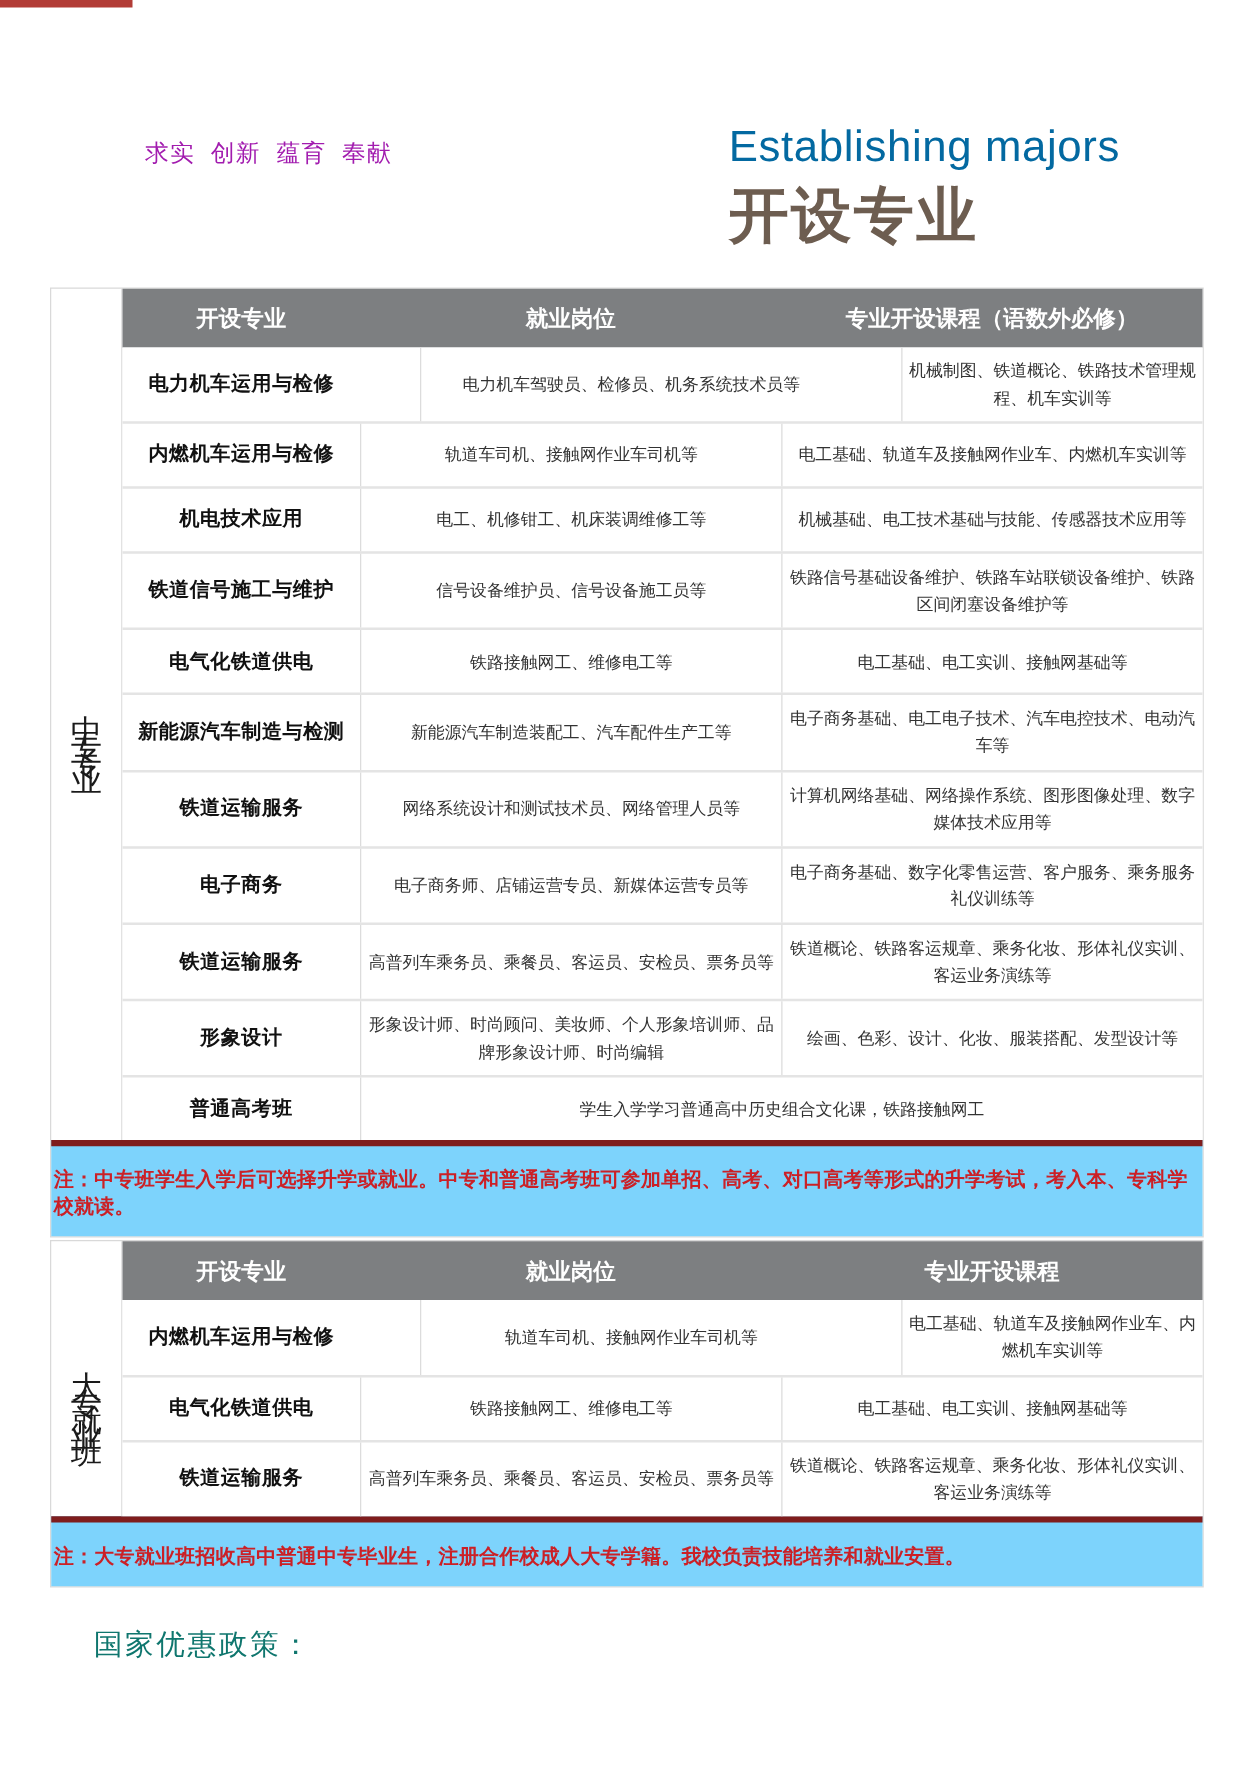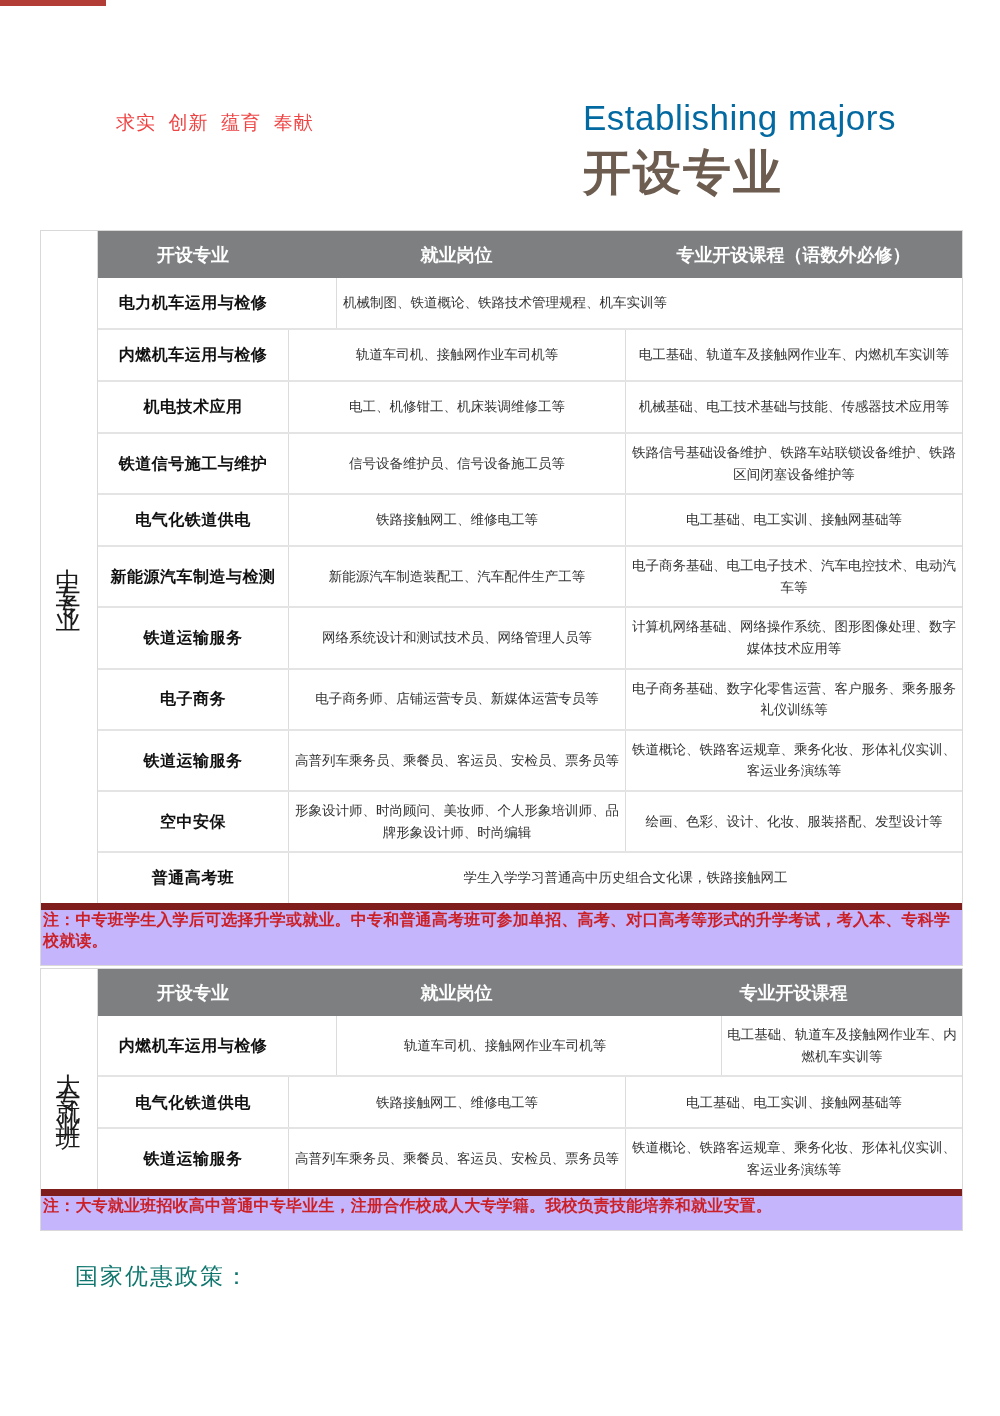--- a/index.html
+++ b/index.html
@@ -5,21 +5,21 @@
   html,body{margin:0;padding:0;background:#fff;}
   .page{
     position:relative;
     width:1000px;height:1416px;
     background:#ffffff;
     font-family:"Liberation Sans","DejaVu Sans",sans-serif;
     overflow:hidden;
   }
   
   .motto-line{position:absolute;left:0;top:120;width:106px;height:6px;background:#b23c36;}
-  .motto{position:absolute;left:116px;top:110px;font-size:19px;color:#ef4444;letter-spacing:1px;white-space:pre;}
+  .motto{position:absolute;left:116px;top:110px;font-size:19px;color:#a21caf;letter-spacing:1px;white-space:pre;}
   .title-en{position:absolute;left:583px;top:98px;font-size:35px;color:#0369a1;font-weight:400;letter-spacing:0.5px;}
   .title-zh{position:absolute;left:583px;top:141px;font-size:48px;color:#6d5d50;font-weight:bold;letter-spacing:2px;}
   
   .content{position:absolute;left:40px;top:230px;width:923px;}
   .block{border:1px solid #d9d9d9;background:#fff;margin-bottom:0;}
   .block + .block{margin-top:2px;}
   .block-top{display:flex;align-items:stretch;}
   .side-label{
     width:56px;flex:0 0 56px;
     border-right:1px solid #d9d9d9;
@@ -47,25 +47,25 @@
     font-size:13.5px;color:#333;
     line-height:1.6;
     padding:8px 5px;min-height:34px;
     word-break:break-all;
   }
   .cell.major{font-size:16px;font-weight:bold;color:#111;letter-spacing:0.5px;}
   .cell.jobs{border-left:1px solid #dcdcdc;}
   .cell.courses{border-left:1px solid #dcdcdc;}
   .cell.merged{grid-column:2 / 4;border-left:1px solid #dcdcdc;}
   .note{
-    border-top:7px solid #7f1d1d;
+    border-top:5px solid #7f1d1d;
     color:#cb2026;font-weight:bold;font-size:16px;
-    padding:0 2px 13px 2px;
+    padding:17px 2px 13px 2px;
     letter-spacing:0.2px;
-    background:#c4b5fd;
+    background:#7dd3fc;
   }
   
   .policy{margin:30px 0 0 35px;}
   .policy-title{font-size:23px;color:#0f766e;letter-spacing:2px;margin-bottom:12px;}
 </style>
 </head>
 <body>
 
 <div class="page">
 
@@ -81,20 +81,21 @@
         <div class="side-label">中专专业</div>
         <div class="tbl">
           <div class="thead">
             <div class="hcell">开设专业</div>
             <div class="hcell">就业岗位</div>
             <div class="hcell">专业开设课程（语数外必修）</div>
           </div>
           <div>
               <div class="trow">
                 <div class="cell major">电力机车运用与检修</div>
+                <div class="cell jobs">电力机车驾驶员、检修员、机务系统技术员等</div>
                 <div class="cell courses">机械制图、铁道概论、铁路技术管理规程、机车实训等</div>
               </div>
               <div class="trow">
                 <div class="cell major">内燃机车运用与检修</div>
                 <div class="cell jobs">轨道车司机、接触网作业车司机等</div>
                 <div class="cell courses">电工基础、轨道车及接触网作业车、内燃机车实训等</div>
               </div>
               <div class="trow">
                 <div class="cell major">机电技术应用</div>
                 <div class="cell jobs">电工、机修钳工、机床装调维修工等</div>
@@ -124,21 +125,21 @@
                 <div class="cell major">电子商务</div>
                 <div class="cell jobs">电子商务师、店铺运营专员、新媒体运营专员等</div>
                 <div class="cell courses">电子商务基础、数字化零售运营、客户服务、乘务服务礼仪训练等</div>
               </div>
               <div class="trow">
                 <div class="cell major">铁道运输服务</div>
                 <div class="cell jobs">高普列车乘务员、乘餐员、客运员、安检员、票务员等</div>
                 <div class="cell courses">铁道概论、铁路客运规章、乘务化妆、形体礼仪实训、客运业务演练等</div>
               </div>
               <div class="trow">
-                <div class="cell major">空中安保</div>
+                <div class="cell major">形象设计</div>
                 <div class="cell jobs">形象设计师、时尚顾问、美妆师、个人形象培训师、品牌形象设计师、时尚编辑</div>
                 <div class="cell courses">绘画、色彩、设计、化妆、服装搭配、发型设计等</div>
               </div>
               <div class="trow">
                 <div class="cell major">普通高考班</div>
                 <div class="cell merged">学生入学学习普通高中历史组合文化课，铁路接触网工</div>
               </div>
             </div>
         </div>
       </div>

